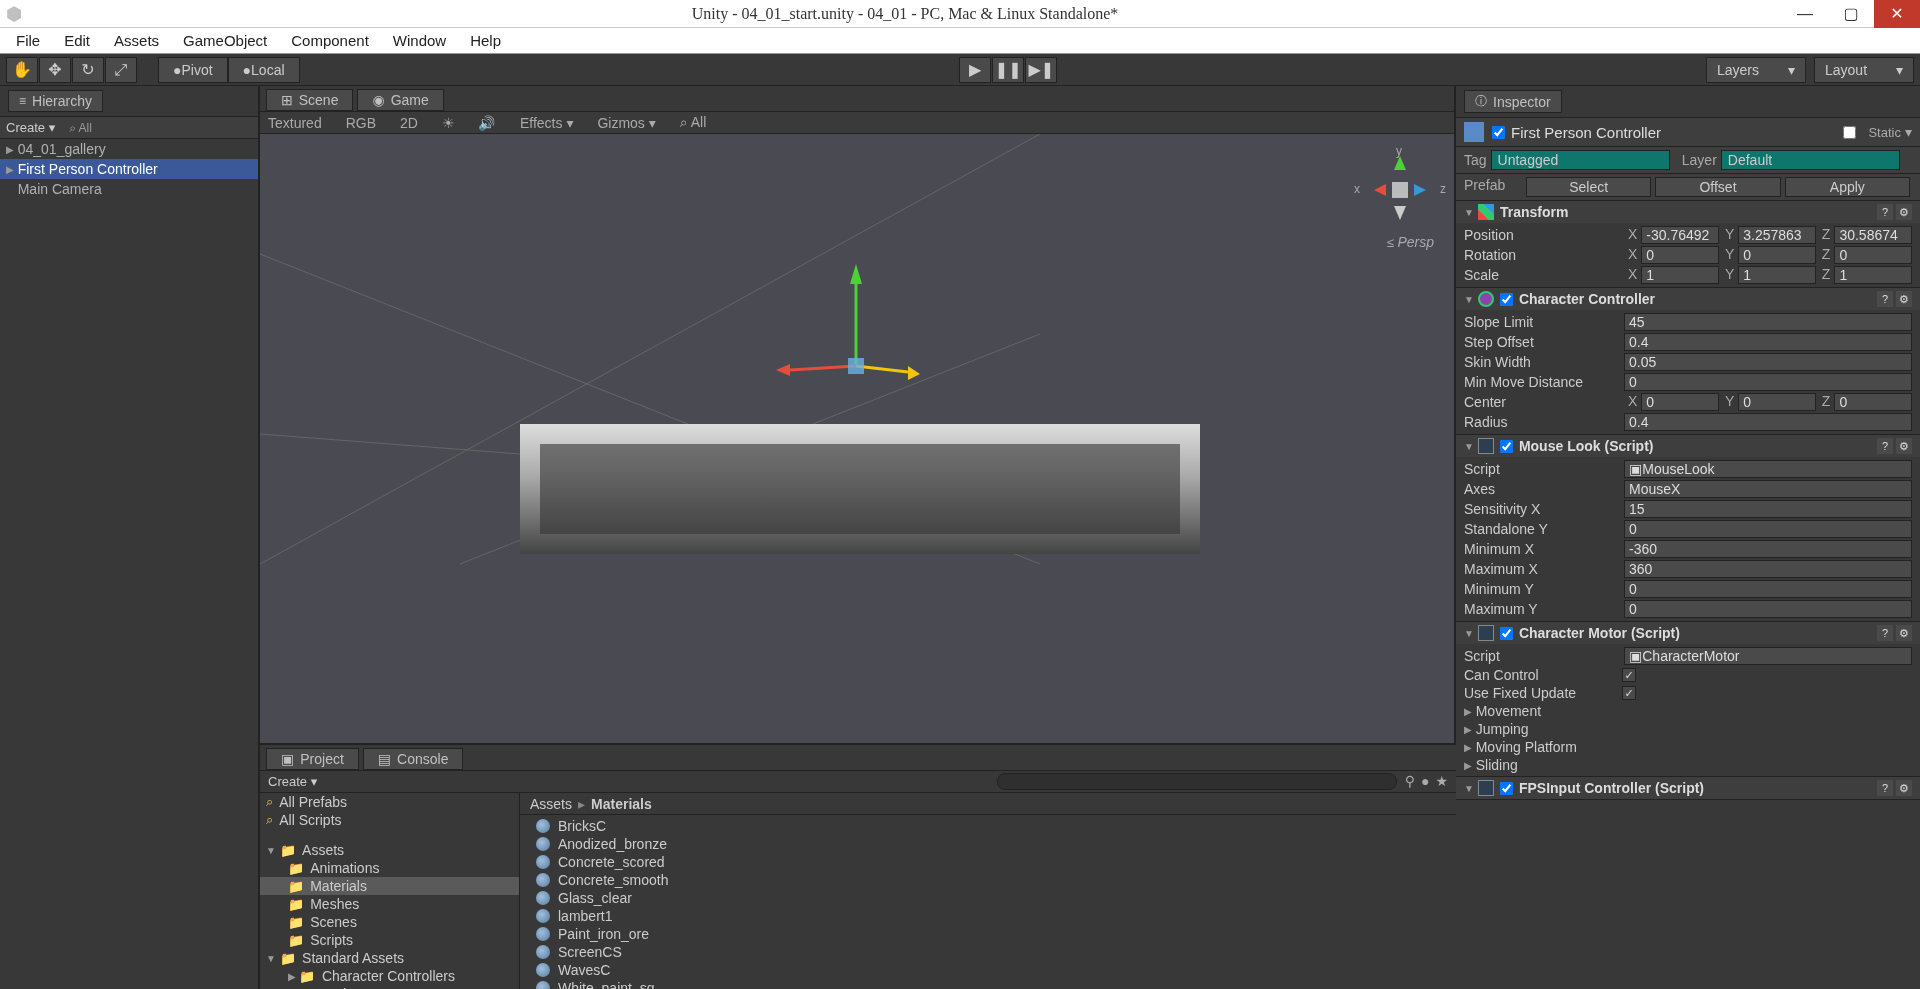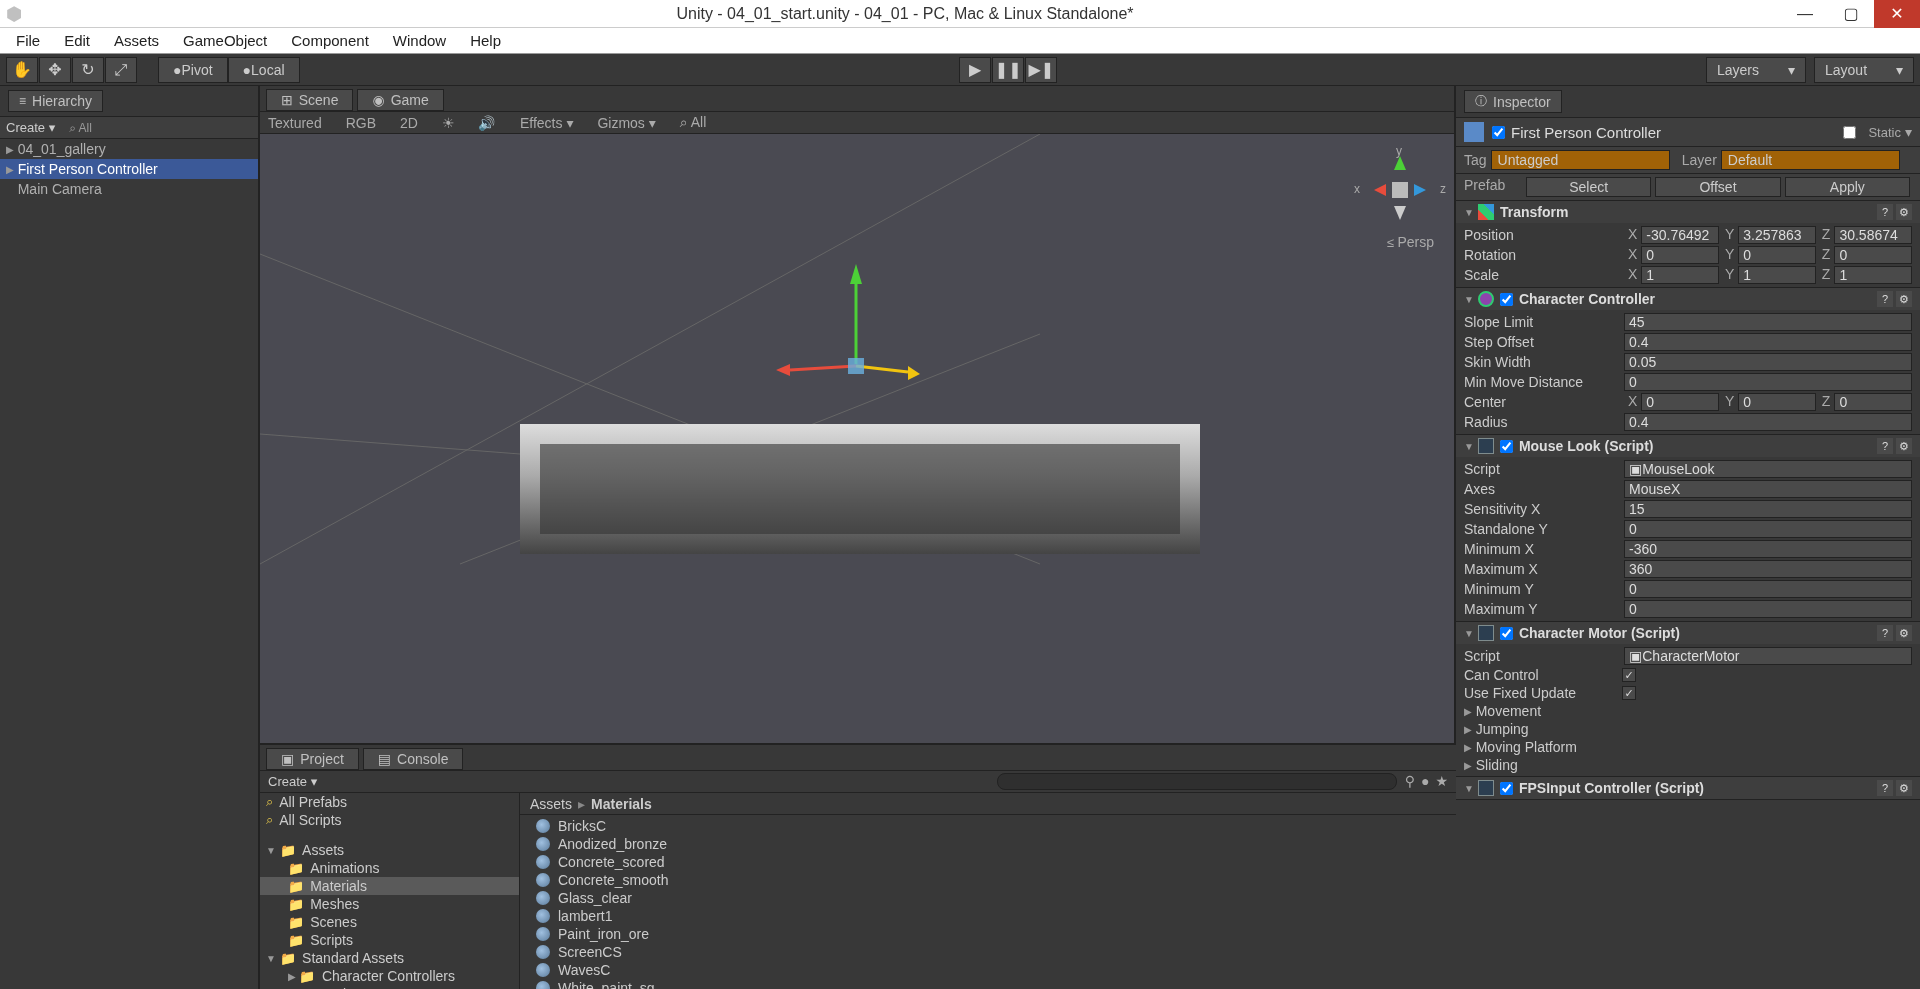--- a/index.html
+++ b/index.html
@@ -1,21 +1,21 @@
 <!DOCTYPE html>
 <html><head>
 <meta charset="utf-8">
 <style>
 * { margin: 0; padding: 0; box-sizing: border-box; font-family: Arial, sans-serif; font-size: 14px; }
 body { background: #383838; color: #c0c0c0; width: 1920px; height: 989px; overflow: hidden; display: flex; flex-direction: column; }
 
 
 .titlebar { background: #fff; height: 28px; display: flex; align-items: center; border-bottom: 1px solid #ccc; }
 .titlebar .logo { width: 28px; text-align: center; font-size: 18px; font-weight: bold; }
-.titlebar .title { flex: 1; text-align: center; font-size: 16px; color: #333; }
+.titlebar .title { flex: 1; text-align: center; font-size: 16px; color: #333; font-family: Liberation Serif, serif; }
 .titlebar .winbtns { display: flex; }
 .titlebar .winbtn { width: 46px; height: 28px; display: flex; align-items: center; justify-content: center; font-size: 16px; color: #333; }
 .titlebar .winbtn.close { background: #c0392b; color: #fff; }
 
 
 .menubar { background: #fff; height: 26px; display: flex; align-items: center; padding: 0 4px; border-bottom: 1px solid #999; }
 .menubar .menuitem { padding: 4px 12px; font-size: 15px; color: #222; }
 
 
 .toolbar { background: #383838; height: 32px; display: flex; align-items: center; padding: 0 6px; border-bottom: 1px solid #222; }
@@ -43,21 +43,21 @@
 
 
 .viewport-area { flex: 1; display: flex; flex-direction: column; border-right: 2px solid #222; }
 .view-tabs { background: #383838; padding: 3px 6px 0; display: flex; border-bottom: 1px solid #222; }
 .view-tabs .vtab { background: #4a4a4a; padding: 2px 14px; margin-right: 4px; border: 1px solid #222; display: flex; align-items: center; }
 .view-tabs .vtab .vicon { margin-right: 6px; }
 .view-toolbar { background: #3a3a3a; padding: 2px 8px; border-bottom: 1px solid #222; display: flex; align-items: center; height: 22px; font-size: 13px; color: #aaa; }
 .view-toolbar .vtitem { margin-right: 24px; }
 .scene-view { flex: 1; background: #4a4a52; position: relative; overflow: hidden; }
 .scene-corner-gizmo { position: absolute; right: 14px; top: 14px; width: 80px; height: 80px; }
-.scene-persp { position: absolute; right: 20px; top: 100px; font-size: 13px; color: #aaa; }
+.scene-persp { position: absolute; right: 20px; top: 100px; font-size: 13px; color: #aaa; font-style: italic; }
 
 
 .bottom-panels { height: 246px; background: #383838; border-top: 2px solid #222; display: flex; flex-direction: column; }
 .bottom-tabs { padding: 3px 6px 0; display: flex; border-bottom: 1px solid #222; }
 .bottom-tabs .btab { background: #4a4a4a; padding: 2px 14px; margin-right: 4px; border: 1px solid #222; display: flex; align-items: center; }
 .bottom-content { flex: 1; display: flex; }
 .proj-left { width: 260px; border-right: 1px solid #222; overflow-y: auto; }
 .proj-item { padding: 1px 6px; display: flex; align-items: center; font-size: 14px; color: #ccc; }
 .proj-item .picon { margin-right: 6px; font-size: 13px; color: #e6c84b; }
 .proj-item.folder .picon { color: #c0a030; }
@@ -74,21 +74,21 @@
 
 
 .inspector { width: 464px; background: #383838; display: flex; flex-direction: column; overflow-y: hidden; }
 .insp-header { background: #3e3e3e; padding: 4px 8px; display: flex; align-items: center; border-bottom: 1px solid #222; }
 .insp-header .cube { width: 20px; height: 20px; background: #5a8ac8; margin-right: 8px; }
 .insp-header input[type=checkbox] { margin-right: 6px; }
 .insp-header .objname { flex: 1; color: #ddd; font-size: 15px; }
 .insp-header .static { font-size: 13px; color: #aaa; margin-left: 6px; }
 .insp-tagrow { background: #3e3e3e; padding: 3px 8px; display: flex; align-items: center; border-bottom: 1px solid #222; font-size: 13px; }
 .insp-tagrow .lbl { color: #aaa; margin-right: 4px; }
-.insp-tagrow .val { background: #a16207; border: 1px solid #222; padding: 1px 6px; color: #ccc; flex: 1; margin-right: 12px; }
+.insp-tagrow .val { background: #0f766e; border: 1px solid #222; padding: 1px 6px; color: #ccc; flex: 1; margin-right: 12px; }
 .insp-prefab { background: #3e3e3e; padding: 3px 8px; display: flex; border-bottom: 1px solid #222; font-size: 13px; }
 .insp-prefab .pfbtn { flex: 1; text-align: center; color: #ccc; background: #4a4a4a; border: 1px solid #222; margin: 0 2px; padding: 1px; }
 
 .component { border-bottom: 1px solid #222; }
 .component-head { background: #3e3e3e; padding: 3px 8px; display: flex; align-items: center; font-size: 14px; color: #ddd; }
 .component-head .arrow { margin-right: 4px; font-size: 10px; color: #999; }
 .component-head .cicon { margin-right: 6px; width: 16px; height: 16px; display: inline-block; }
 .component-head .cname { flex: 1; font-weight: bold; }
 .component-head .cbtns { display: flex; }
 .component-head .cbtn { width: 16px; height: 16px; background: #4a4a4a; margin-left: 3px; display: flex; align-items: center; justify-content: center; font-size: 11px; }

